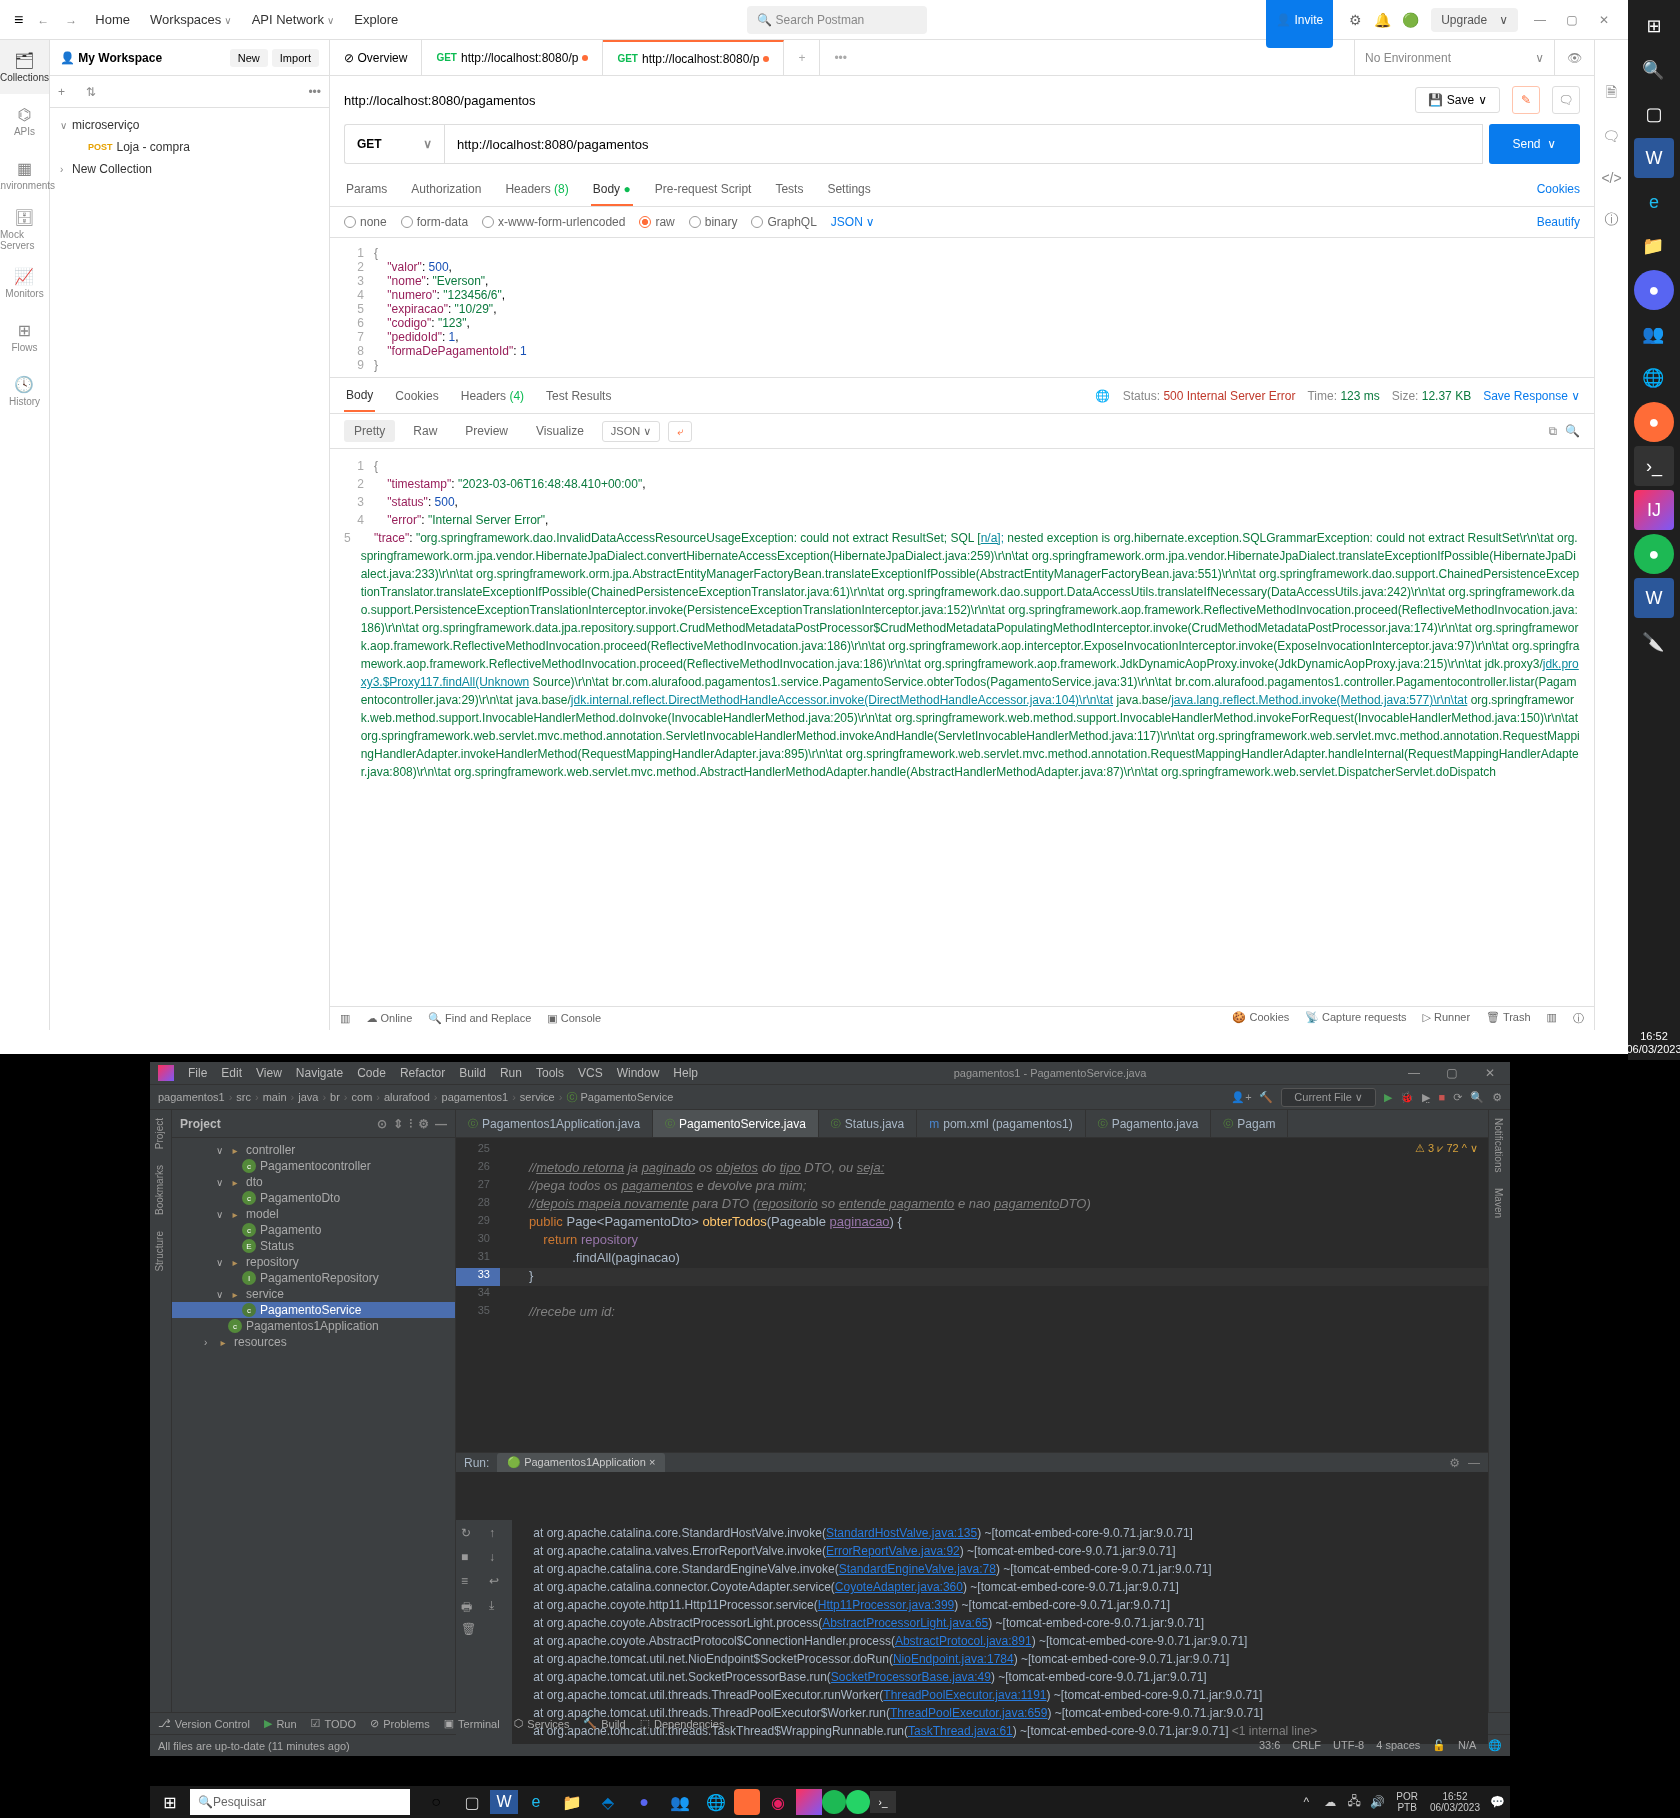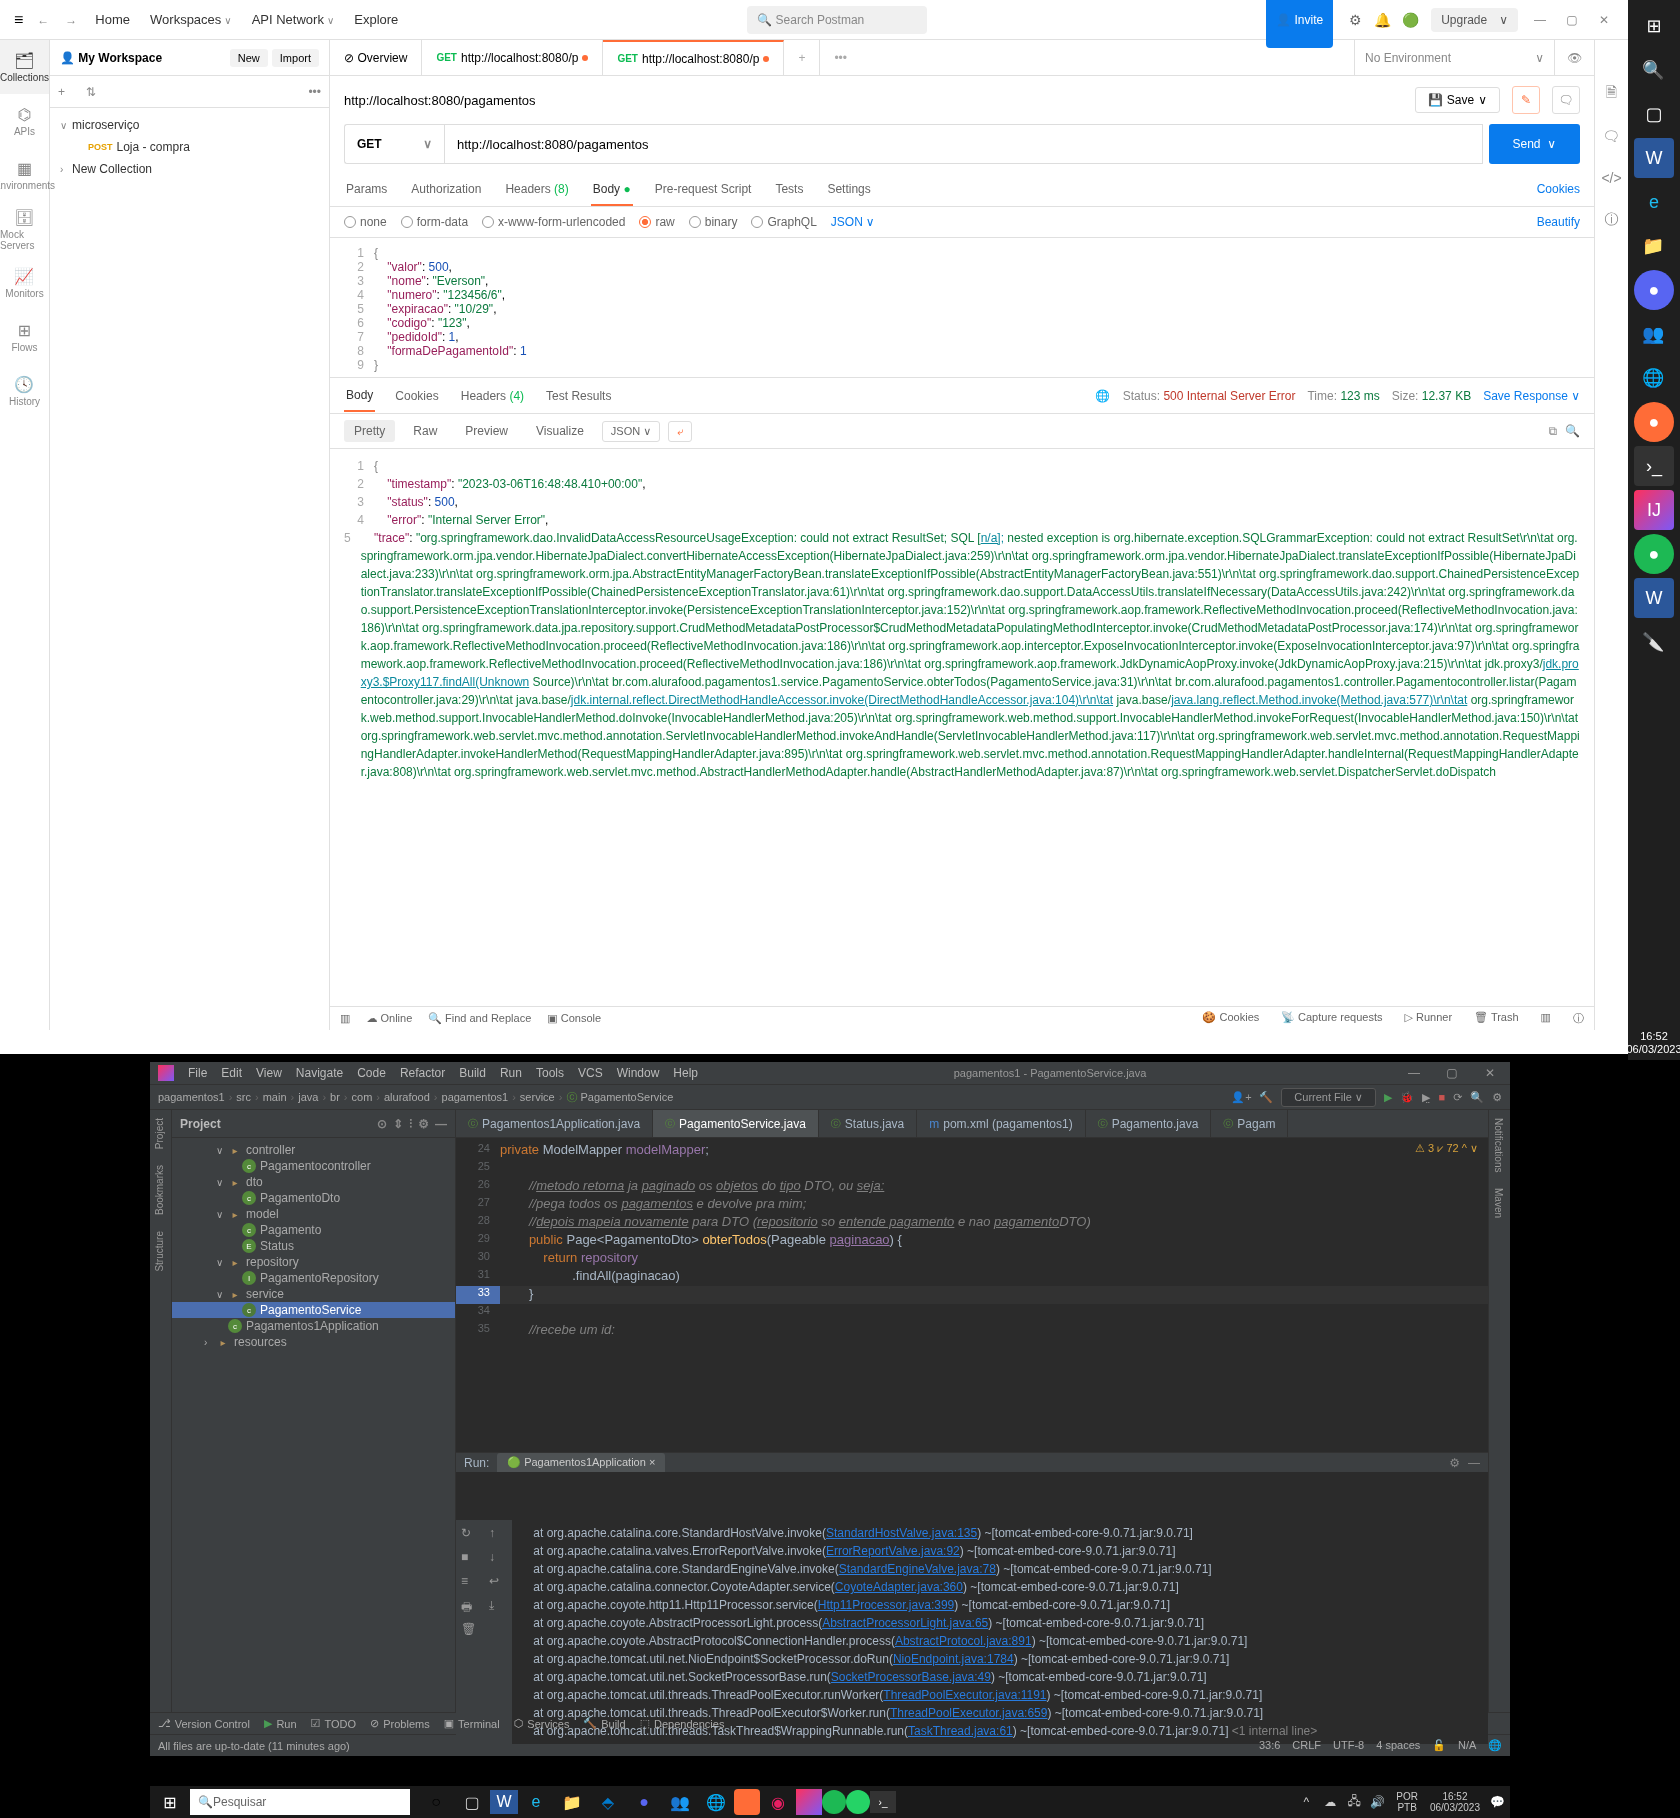--- a/index.html
+++ b/index.html
@@ -90,21 +90,21 @@
 .tool-pill.active { background:#eee; }
 .tool-dd { border:1px solid #ddd; padding:3px 8px; border-radius:3px; font-size:11px; color:#666; cursor:pointer; }
 .resp-ra { margin-left:auto; display:flex; gap:8px; }
 
 .pm-respbody { flex:1; padding:8px 14px; font-family:Consolas,monospace; font-size:12px; overflow:hidden; line-height:1.5; }
 .rb-line { display:flex; }
 .rb-txt { white-space:pre-wrap; word-break:break-all; }
 .tok-link { color:#0b8a9e; text-decoration:underline; }
 
 .pm-footer { position:absolute; bottom:0; left:0; right:0; height:24px; border-top:1px solid #e0e0e0; display:flex; align-items:center; padding:0 10px; font-size:11px; color:#666; gap:16px; background:#fff; }
-.pm-footer .ra { margin-left:auto; display:flex; gap:22px; }
+.pm-footer .ra { margin-left:auto; display:flex; gap:16px; }
 
 .pm-rightrail { width:34px; border-left:1px solid #e0e0e0; display:flex; flex-direction:column; align-items:center; padding-top:44px; gap:22px; }
 .rr-icon { width:20px; height:20px; color:#888; cursor:pointer; font-size:14px; display:flex; align-items:center; justify-content:center; }
 
 
 .win-taskbar-r { position:absolute; right:0; top:0; width:52px; height:1060px; background:#1f1f1f; display:flex; flex-direction:column; align-items:center; padding-top:6px; gap:4px; }
 .wtb-icon { width:40px; height:40px; display:flex; align-items:center; justify-content:center; font-size:18px; cursor:pointer; border-radius:4px; }
 .wtb-clock { color:#fff; font-size:11px; text-align:center; line-height:1.2; padding:4px 0; }
 
 
@@ -619,24 +619,20 @@
         <div class="edtab">
             <span class="edtab-i">ⓒ</span>
             <span>Pagam</span>
           </div>
       </div>
       <div class="ij-code">
         <div class="code-topright">
             <span class="warn-badge">⚠ 3 ⩗ 72 ^ ∨</span>
           </div>
         <div class="cl">
-            <span class="cl-gut">24</span>
-            <span class="cl-txt"><span class="kw">private </span><span class="typ">ModelMapper </span><span class="fld">modelMapper</span>;</span>
-          </div>
-        <div class="cl">
             <span class="cl-gut">25</span>
           </div>
         <div class="cl">
             <span class="cl-gut">26</span>
             <span class="cl-txt cmt"><span>        //</span><u>metodo retorna</u><span> ja </span><u>paginado</u><span> os </span><u>objetos</u><span> do </span><u>tipo</u><span> DTO, ou </span><u>seja:</u></span>
           </div>
         <div class="cl">
             <span class="cl-gut">27</span>
             <span class="cl-txt cmt"><span>        //pega todos os </span><u>pagamentos</u><span> e devolve pra mim;</span></span>
           </div>

